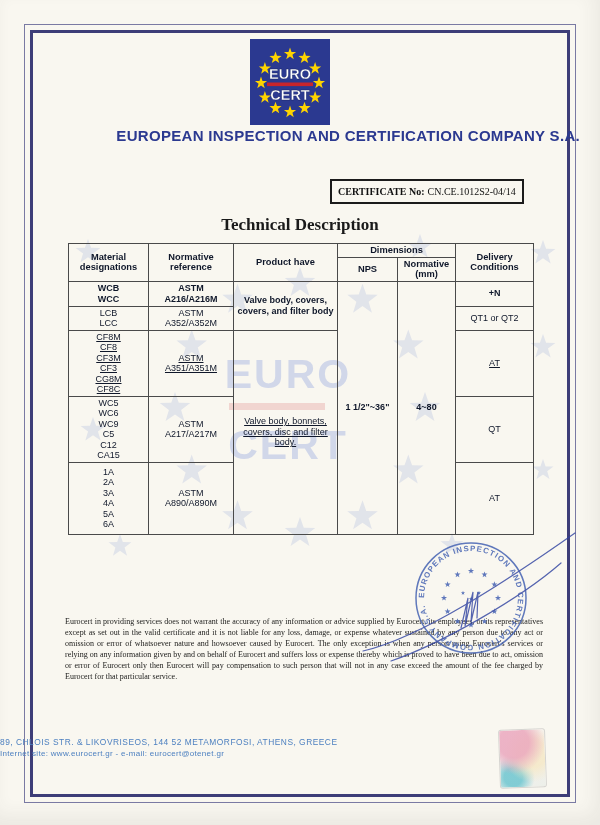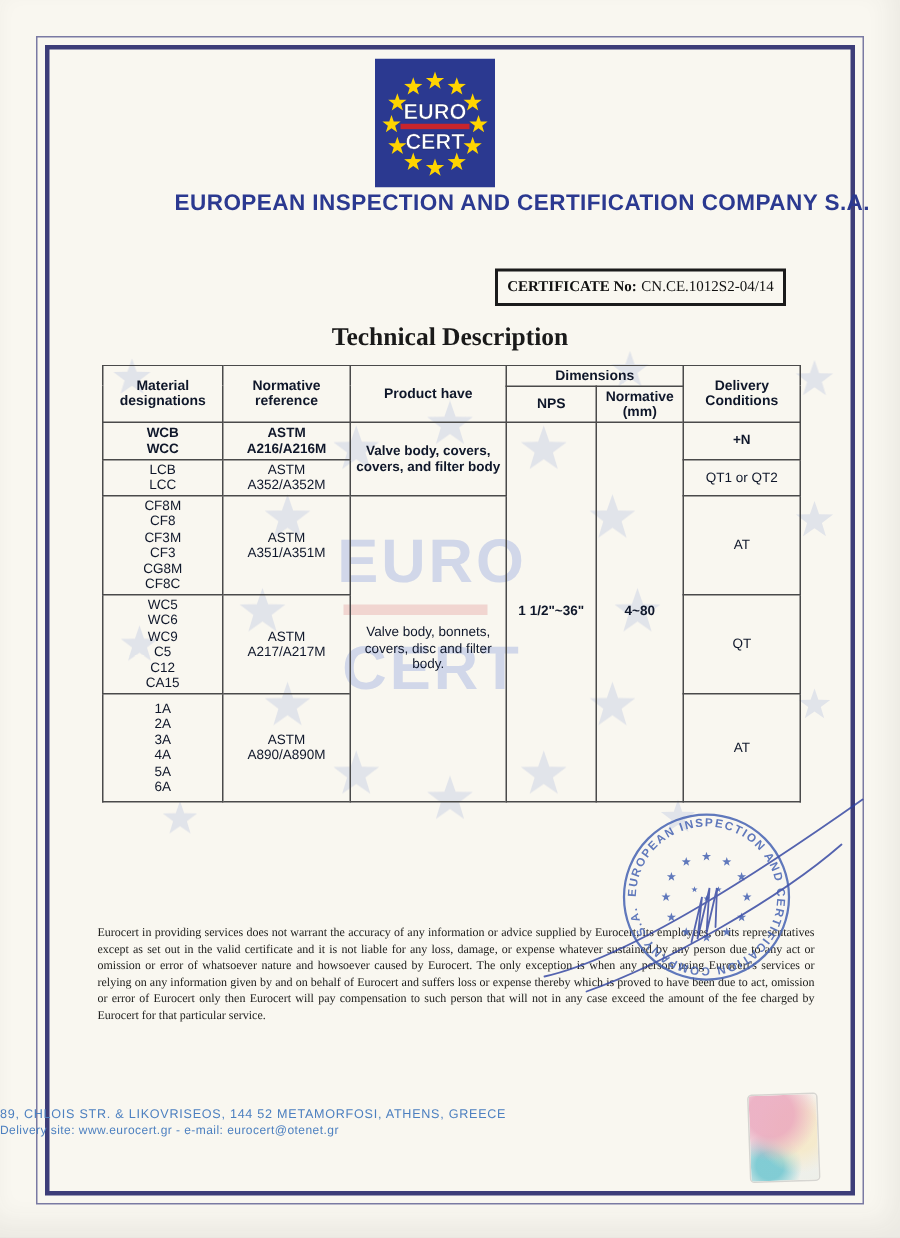--- a/index.html
+++ b/index.html
@@ -31,21 +31,21 @@
   
   .spec-table{position:absolute;left:68px;top:243px;width:465px;border-collapse:collapse;
         table-layout:fixed;z-index:2;color:#0f172a;background:transparent;}
   .spec-table th,.spec-table td{border:1px solid #4a4a4a;text-align:center;vertical-align:middle;
         padding:1px 3px;background:transparent;}
   .spec-table th{font-size:9.3px;line-height:10.5px;font-weight:bold;}
   .spec-table td{font-size:9px;line-height:10.5px;}
   .pre{white-space:pre-line;}
   .norm{text-align:left;padding-left:7px;}
   tr.hr1{height:12px;} tr.hr2{height:21px;}
-  tr.r1{height:25px;font-weight:bold;} tr.r2{height:24px;} tr.r3{height:64px;} tr.r4{height:66px;} tr.r5{height:72px;}
+  tr.r1{height:25px;font-weight:bold;} tr.r2{height:24px;} tr.r3{height:64px;text-decoration:underline;} tr.r4{height:66px;} tr.r5{height:72px;}
   
   .seal{position:absolute;left:361px;top:523px;z-index:4;opacity:.88;}
   
   .disclaimer{position:absolute;left:65px;top:617px;width:478px;z-index:3;
         font-family:"Liberation Serif",serif;font-size:8px;line-height:10.9px;
         text-align:justify;color:#21211f;}
   
   .footer{position:absolute;left:0;top:736px;width:572px;text-align:left;z-index:3;color:#4d80c0;}
   .footer .f1{font-size:8.4px;letter-spacing:.5px;line-height:12px;}
   .footer .f2,.footer .f3{font-size:8px;letter-spacing:.3px;line-height:11.5px;}
@@ -240,18 +240,18 @@
       <path d="M2,128 C60,115 150,55 214,10"></path>
       <path d="M30,138 C82,120 160,75 200,40"></path>
       <path d="M100,105 l7,-30 l-3,28 l8,-34 l-2,30 l7,-30 l-1,26"></path>
     </g>
   </svg>
 
   <div class="disclaimer">Eurocert in providing services does not warrant the accuracy of any information or advice supplied by Eurocert, its employees, or its representatives except as set out in the valid certificate and it is not liable for any loss, damage, or expense whatever sustained by any person due to any act or omission or error of whatsoever nature and howsoever caused by Eurocert. The only exception is when any person using Eurocert's services or relying on any information given by and on behalf of Eurocert and suffers loss or expense thereby which is proved to have been due to act, omission or error of Eurocert only then Eurocert will pay compensation to such person that will not in any case exceed the amount of the fee charged by Eurocert for that particular service.</div>
 
   <div class="footer">
     <div class="f1">89, CHLOIS STR. &amp; LIKOVRISEOS, 144 52 METAMORFOSI, ATHENS, GREECE</div>
-    <div class="f3">Delivery site: www.eurocert.gr - e-mail: eurocert@otenet.gr</div>
+    <div class="f3">Internet site: www.eurocert.gr - e-mail: eurocert@otenet.gr</div>
   </div>
 
   <div class="sticker"></div>
 
 </div>
 
 </body></html>

